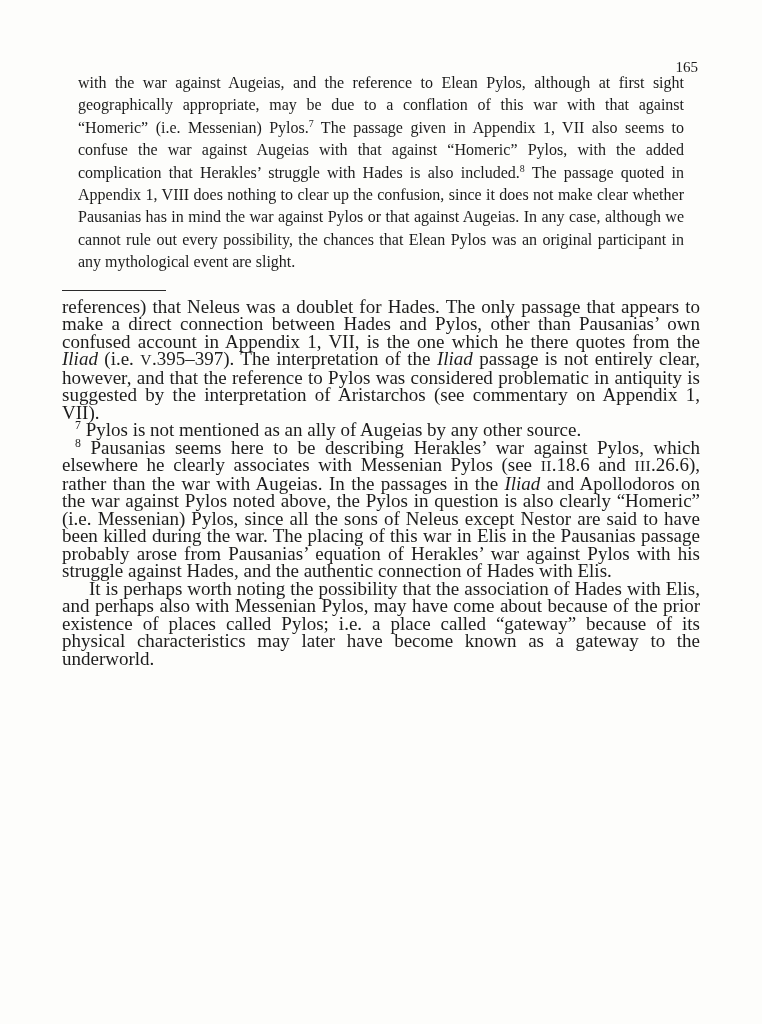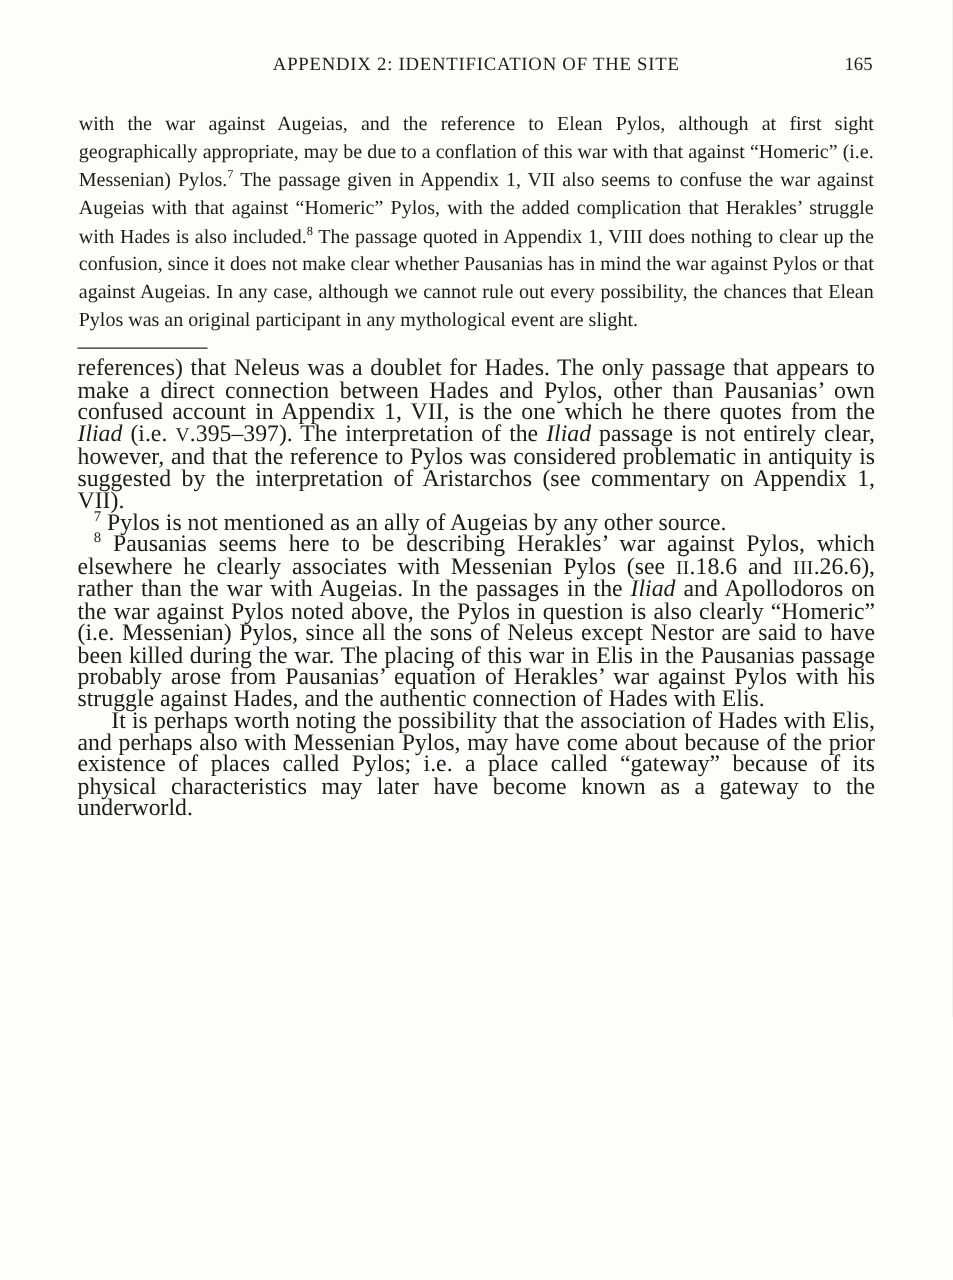--- a/index.html
+++ b/index.html
@@ -23,25 +23,25 @@
     position: relative;
     text-align: center;
     font-size: 15px;
     letter-spacing: 0.6px;
     margin-bottom: 28px;
     white-space: nowrap;
   }
   .page-number {
     position: absolute;
     right: 2px;
-    top: 0;
+    top: 15px;
     letter-spacing: 0;
   }
   .body-para {
-    margin: 1px;
+    margin: 16px;
     font-size: 16px;
     line-height: 22.4px;
     text-align: justify;
   }
   sup {
     font-size: 0.62em;
     line-height: 0;
     vertical-align: super;
   }
   .footnote-rule {
@@ -71,21 +71,20 @@
   i {
     font-style: italic;
   }
 </style>
 </head>
 <body>
 
 <div class="page">
 
   <header class="page-header">
-    <span class="running-title">APPENDIX 2: IDENTIFICATION OF THE SITE</span>
     <span class="page-number">165</span>
   </header>
 
   <main>
     <p class="body-para"><span>with the war against Augeias, and the reference to Elean Pylos, although at first sight geographically appropriate, may be due to a conflation of this war with that against “Homeric” (i.e. Messenian) Pylos.</span><sup>7</sup><span> The passage given in Appendix 1, VII also seems to confuse the war against Augeias with that against “Homeric” Pylos, with the added complication that Herakles’ struggle with Hades is also included.</span><sup>8</sup><span> The passage quoted in Appendix 1, VIII does nothing to clear up the confusion, since it does not make clear whether Pausanias has in mind the war against Pylos or that against Augeias. In any case, although we cannot rule out every possibility, the chances that Elean Pylos was an original participant in any mythological event are slight.</span></p>
   </main>
 
   <hr class="footnote-rule">
 
   <section class="footnotes">

